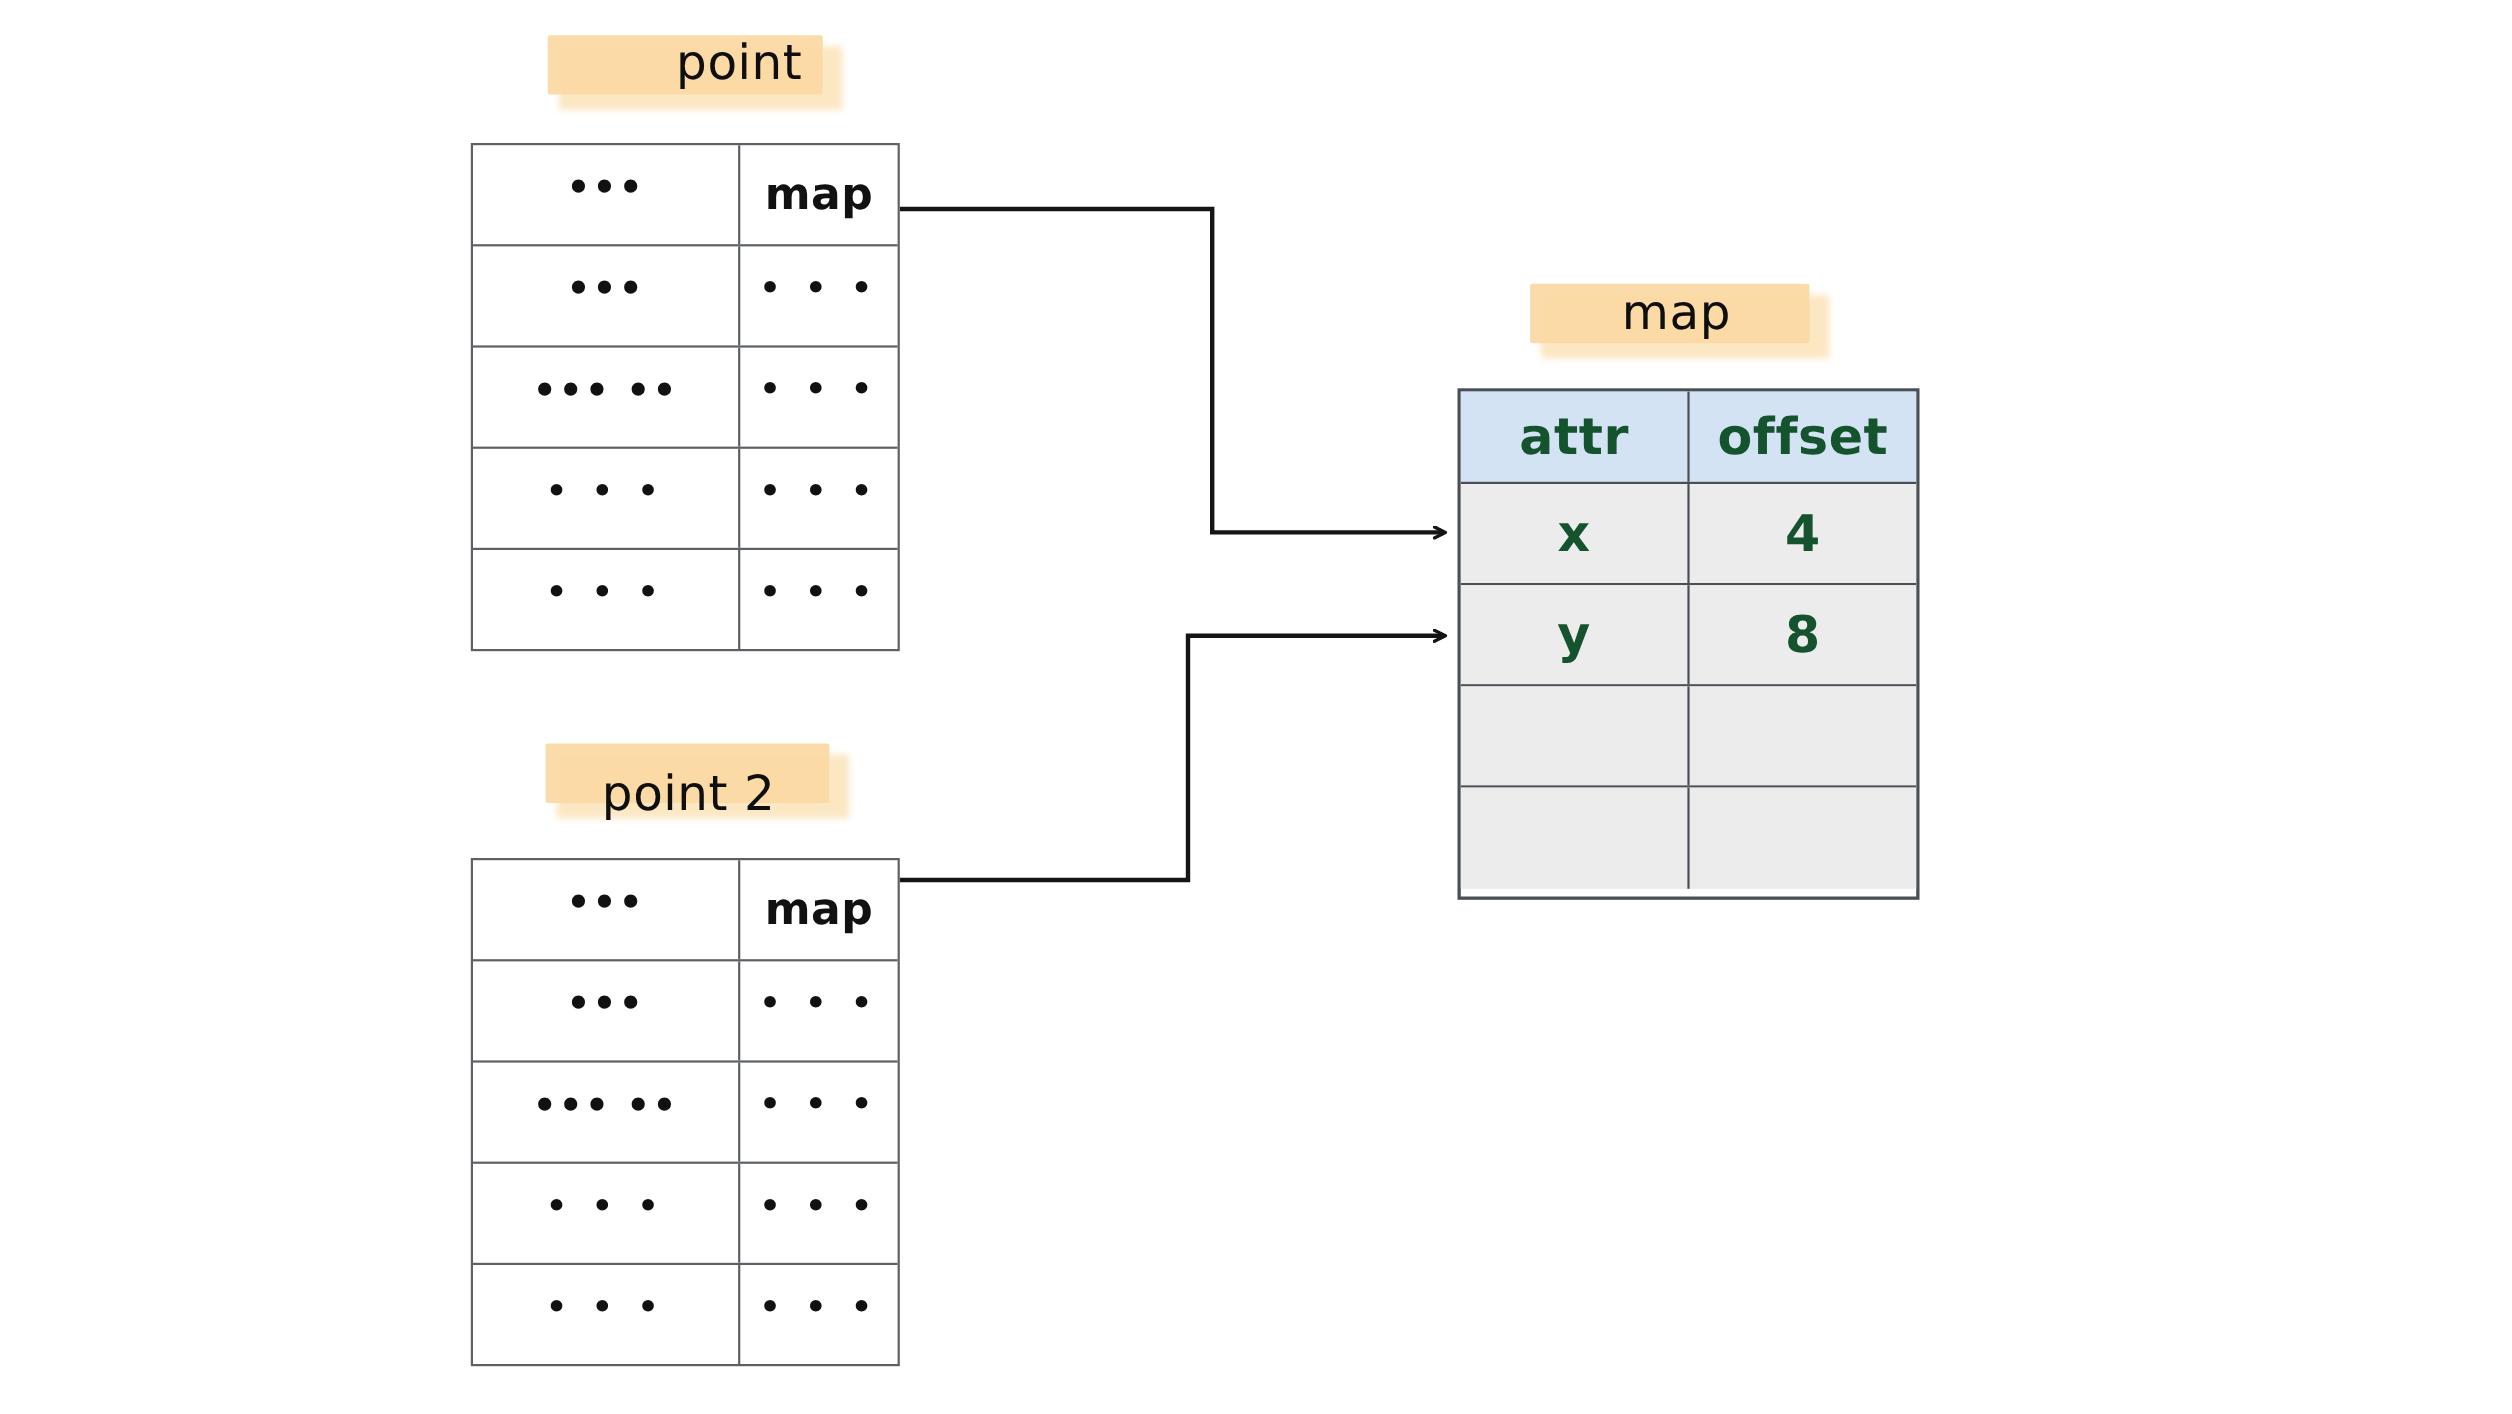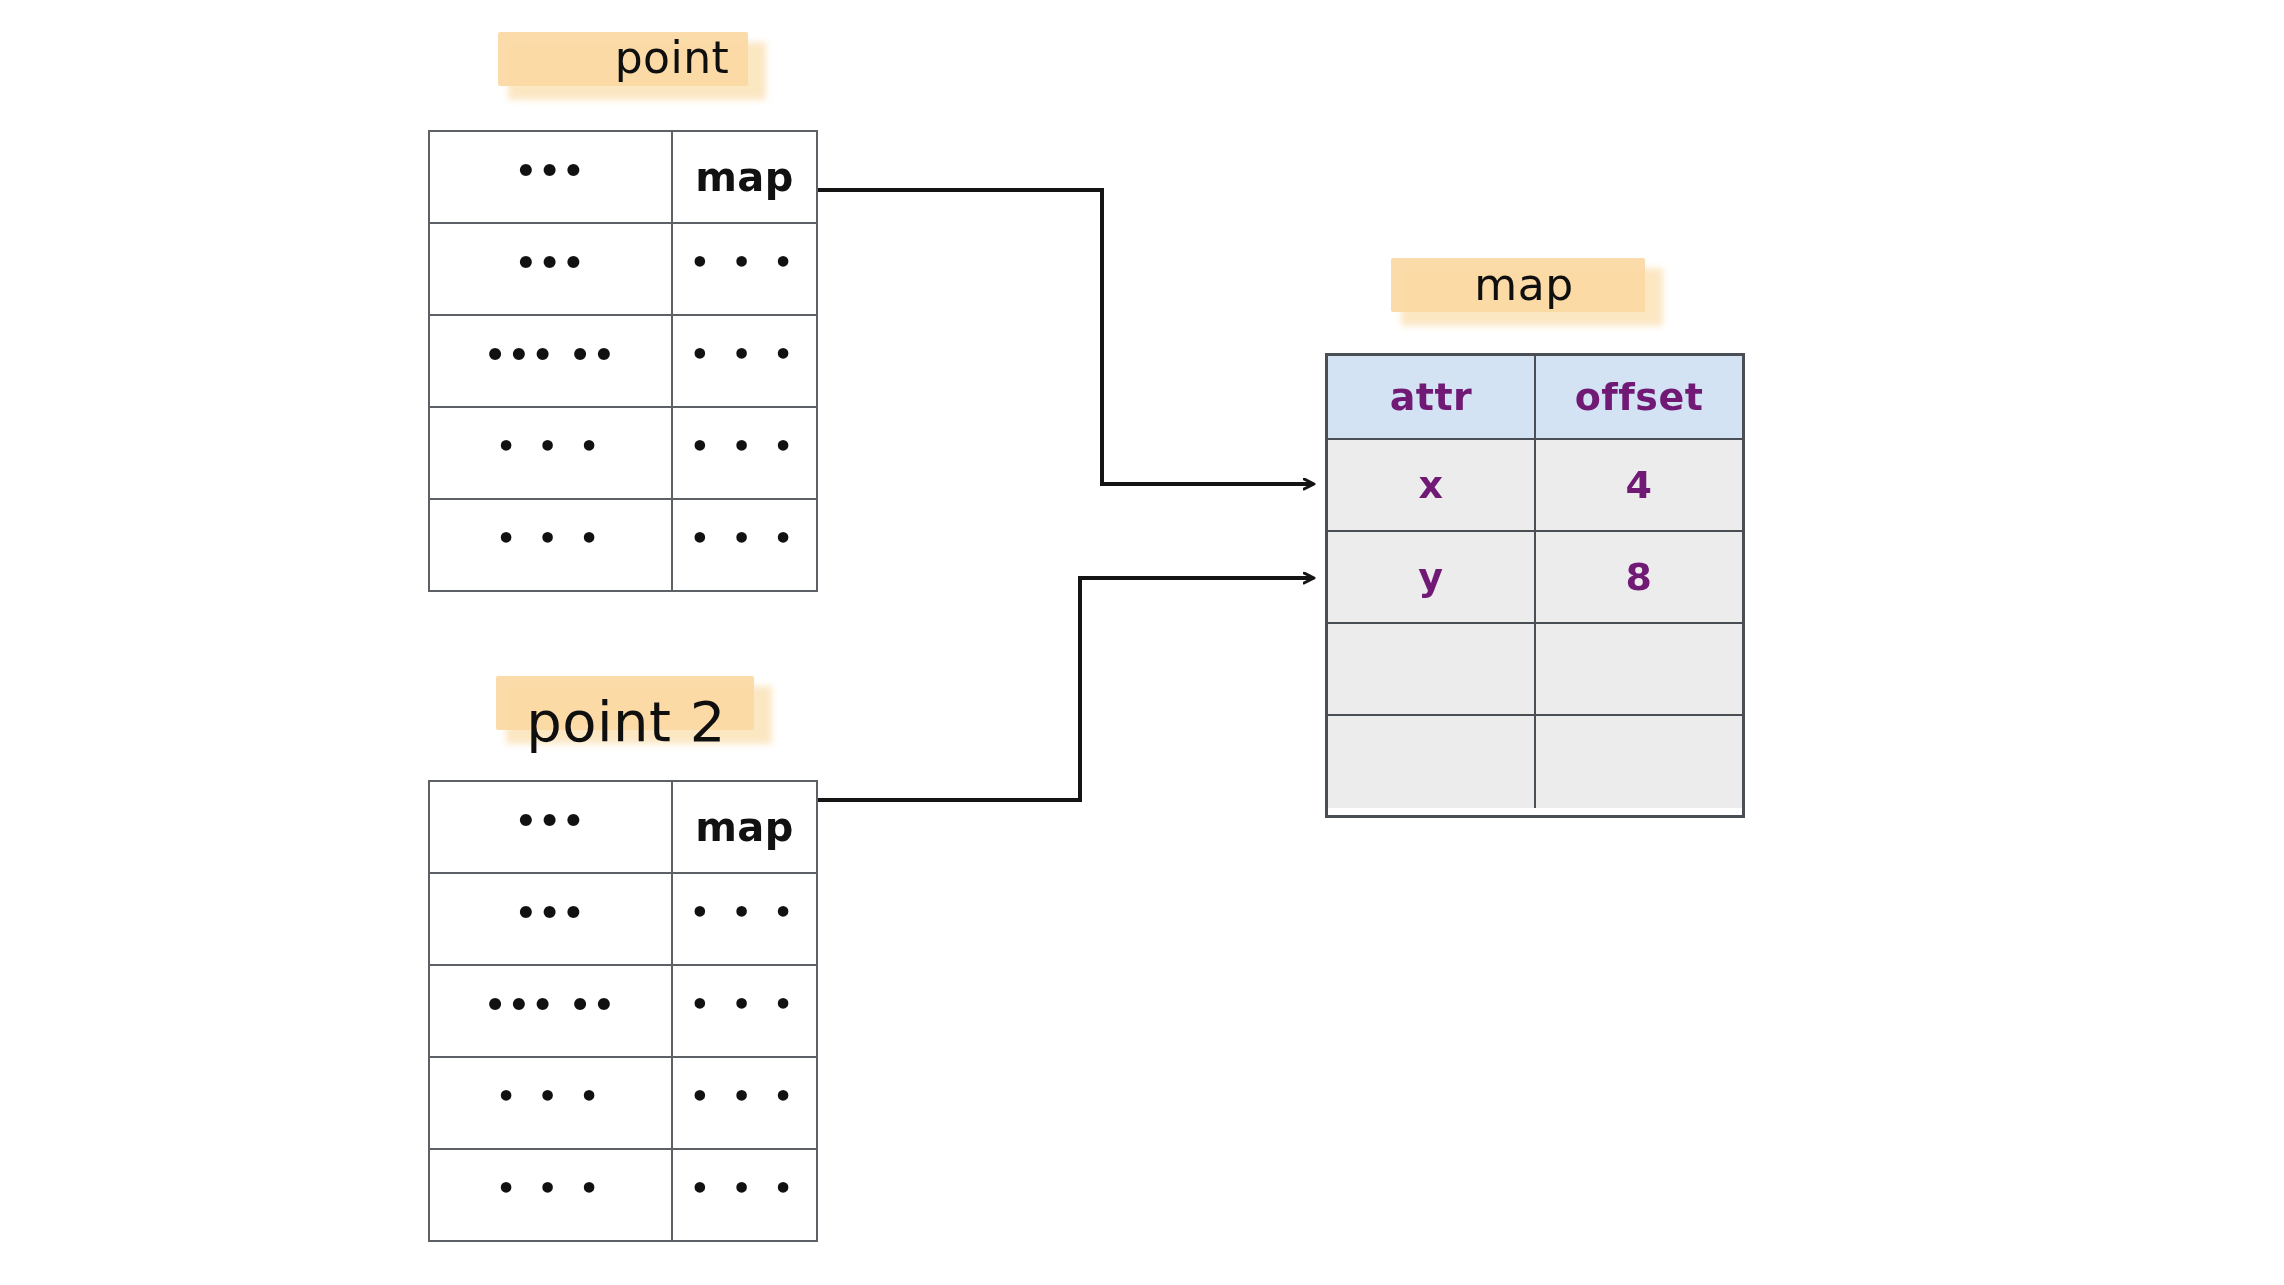--- a/index.html
+++ b/index.html
@@ -120,23 +120,23 @@
   }
   .map-row:last-child { border-bottom: none; }
   .map-row.head { background: #d3e3f4; height: 84px; }
   .map-row.body { background: #ececec; height: 62px; }
   .map-cell {
     flex: 1 1 0;
     display: flex;
     align-items: center;
     justify-content: center;
     box-sizing: border-box;
-    color: #701a75;
+    color: #14532d;
     font-family: "DejaVu Sans", sans-serif;
-    font-size: 38px;
+    font-size: 46px;
     font-weight: 700;
     letter-spacing: 0.5px;
   }
   .map-cell.first {
     border-right: 2px solid #4a4f55;
   }
 
   
   #connectors {
     position: absolute;
@@ -213,21 +213,21 @@
       </div>
       <div class="struct-cell c-right">
         <span class="cell-dots sparse">• • •</span>
       </div>
     </div>
   </div>
 
   <div class="label-wrap" style="left:496px; top:668px; width:280px; height:86px;">
     <div class="hl-layer hl-back" style="left:10px; top:18px; width:266px; height:58px;"></div>
     <div class="hl-layer hl-front" style="left:0px; top:8px; width:258px; height:54px;"></div>
-    <span class="label-text" style="font-size:56px; transform:translate(-10px,-10px);margin-top:40px;">point 2</span>
+    <span class="label-text" style="font-size:44px; transform:translate(-10px,-10px);margin-top:40px;">point 2</span>
   </div>
 
   <div class="struct-table" style="left:428px; top:780px; width:390px; height:462px;">
 
     <div class="struct-row">
       <div class="struct-cell c-left">
         <span class="cell-dots">•••</span>
       </div>
       <div class="struct-cell c-right">
         <span class="cell-word">map</span>

